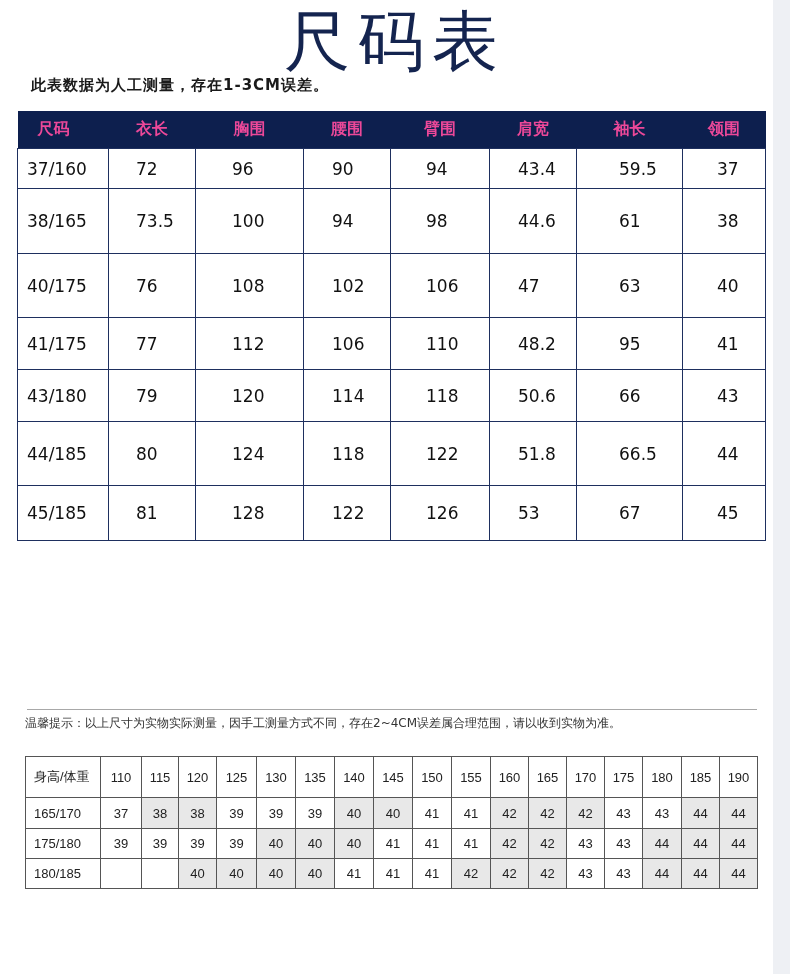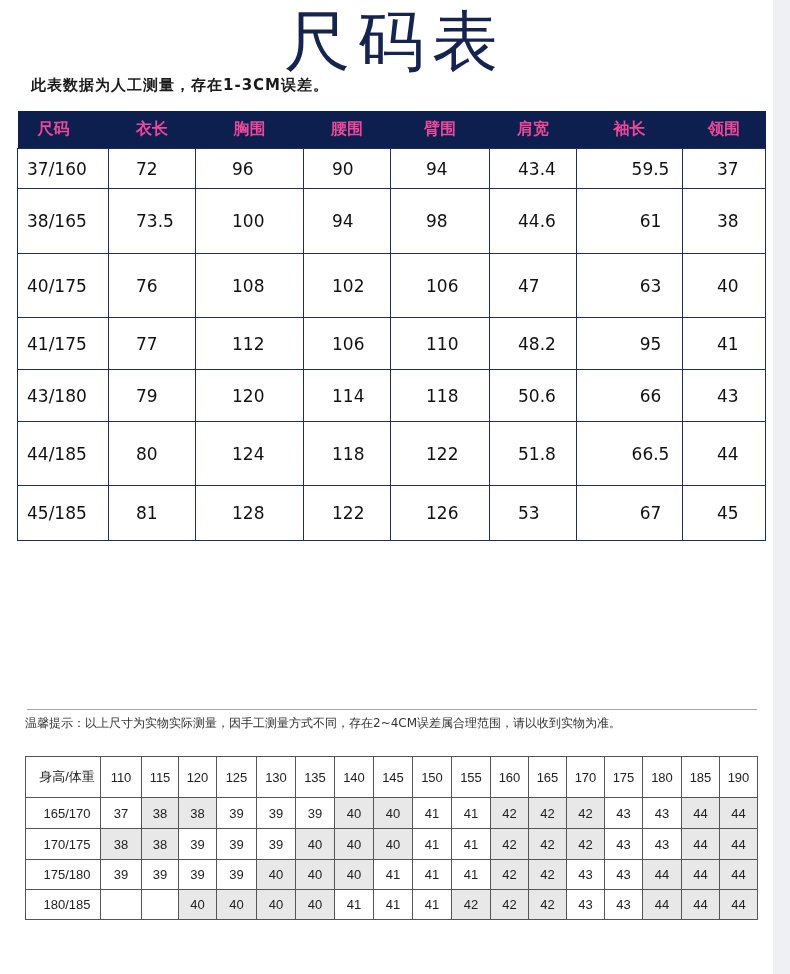--- a/index.html
+++ b/index.html
@@ -30,37 +30,37 @@
   .t1 td {
     border: 1.5px solid #1e2f5e; font-size: 17px; color: #111; padding: 0 0 0 20px;
     text-align: left; vertical-align: middle;
   }
   .t1 td:first-child { padding-left: 9px; }
   .t1 td.c1 { padding-left: 27px; }
   .t1 td.c2 { padding-left: 36px; }
   .t1 td.c3 { padding-left: 28px; }
   .t1 td.c4 { padding-left: 35px; }
   .t1 td.c5 { padding-left: 28px; }
-  .t1 td.c6 { padding-left: 42px; text-align: center; }
+  .t1 td.c6 { padding-left: 42px; }
   .t1 td.c7 { padding-left: 34px; }
 
   .divider { position: absolute; left: 27px; top: 709px; width: 730px; height: 1px; background: #a8a8a8; }
   .tip {
     position: absolute; left: 25px; top: 715px; font-size: 12px; color: #333;
     font-family: "DejaVu Sans", sans-serif; white-space: nowrap;
   }
 
   
   .t2 { position: absolute; left: 25px; top: 756px; border-collapse: collapse; table-layout: fixed; }
   .t2 th, .t2 td {
     border: 1px solid #555; font-size: 13px; color: #222; text-align: center; padding: 0;
     font-family: "Liberation Sans", sans-serif; font-weight: 400;
   }
   .t2 th { height: 40px; }
-  .t2 th:first-child, .t2 td:first-child { text-align: center; padding-left: 8px; }
+  .t2 th:first-child, .t2 td:first-child { text-align: left; padding-left: 8px; }
   .t2 td { height: 29px; }
   .t2 td.shade { background: #e8e8e8; }
 </style>
 </head>
 <body>
 
 <div class="right-strip"></div>
 
 <div class="title">尺码表</div>
 <div class="subtitle">此表数据为人工测量，存在1-3CM误差。</div>
@@ -223,40 +223,20 @@
         <td>41</td>
         <td class="shade">42</td>
         <td class="shade">42</td>
         <td class="shade">42</td>
         <td>43</td>
         <td>43</td>
         <td class="shade">44</td>
         <td class="shade">44</td>
       </tr>
       <tr>
-        <td style="height: 30px;">170/175</td>
-        <td class="shade">38</td>
-        <td class="shade">38</td>
-        <td>39</td>
-        <td>39</td>
-        <td>39</td>
-        <td class="shade">40</td>
-        <td class="shade">40</td>
-        <td class="shade">40</td>
-        <td>41</td>
-        <td>41</td>
-        <td class="shade">42</td>
-        <td class="shade">42</td>
-        <td class="shade">42</td>
-        <td>43</td>
-        <td>43</td>
-        <td class="shade">44</td>
-        <td class="shade">44</td>
-      </tr>
-      <tr>
         <td style="height: 29px;">175/180</td>
         <td>39</td>
         <td>39</td>
         <td>39</td>
         <td>39</td>
         <td class="shade">40</td>
         <td class="shade">40</td>
         <td class="shade">40</td>
         <td>41</td>
         <td>41</td>

